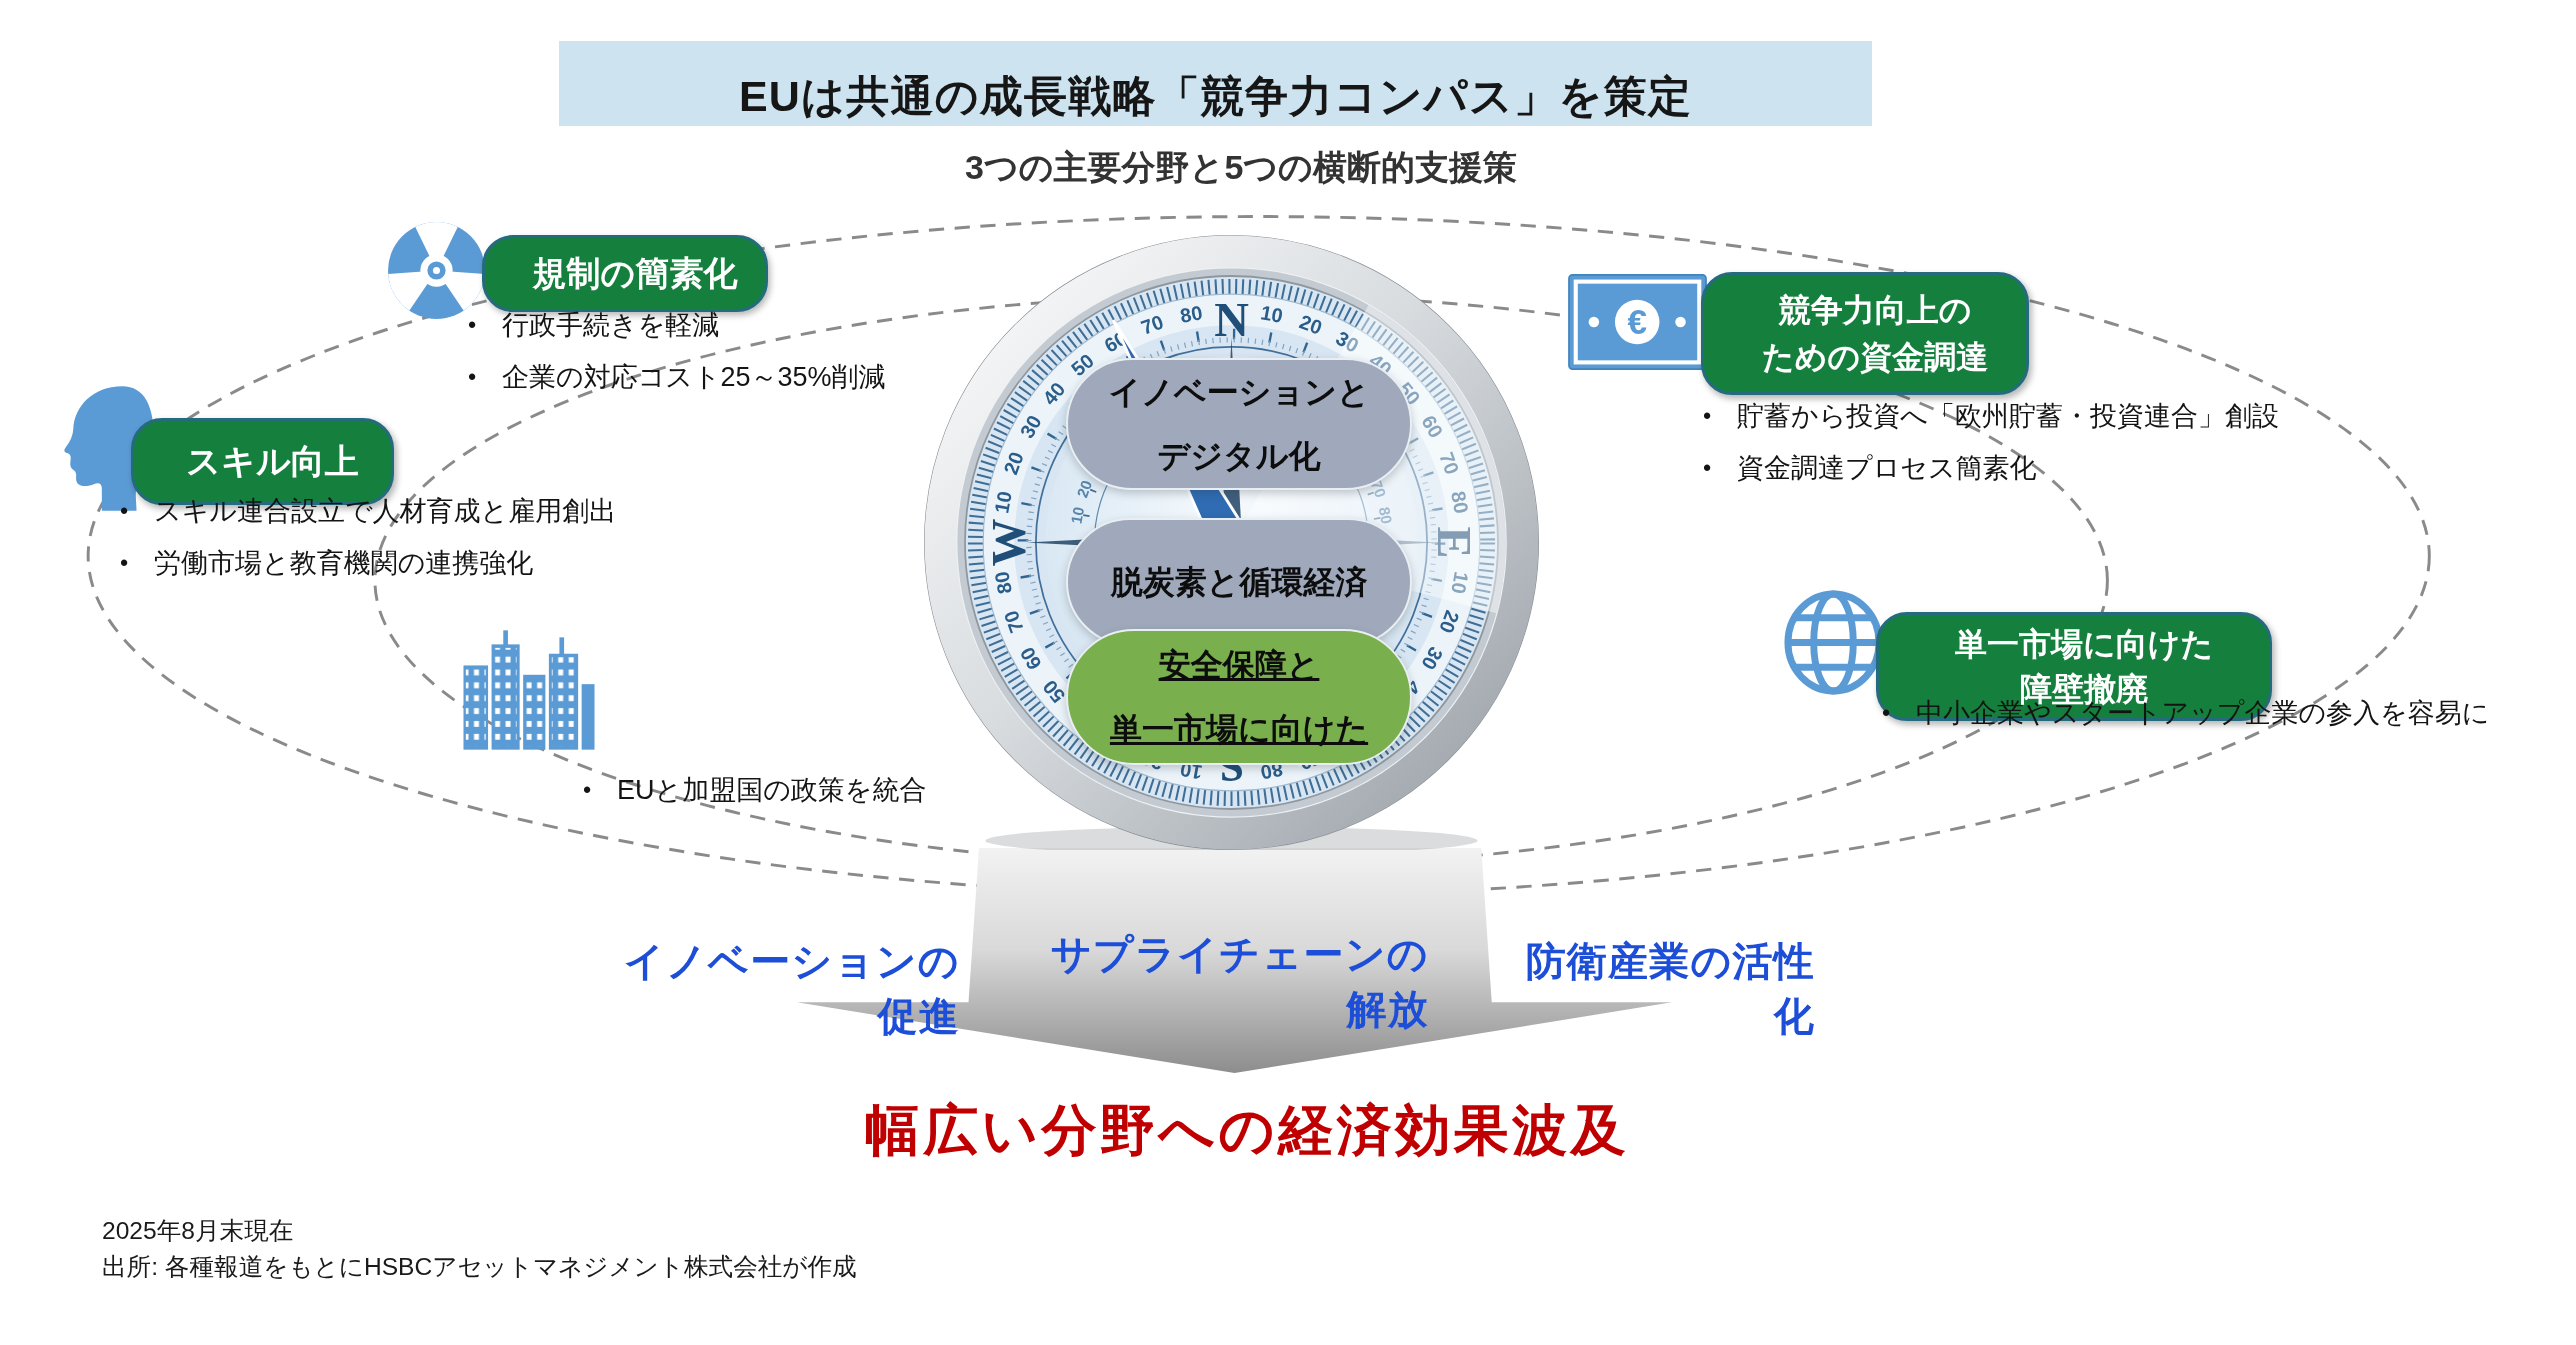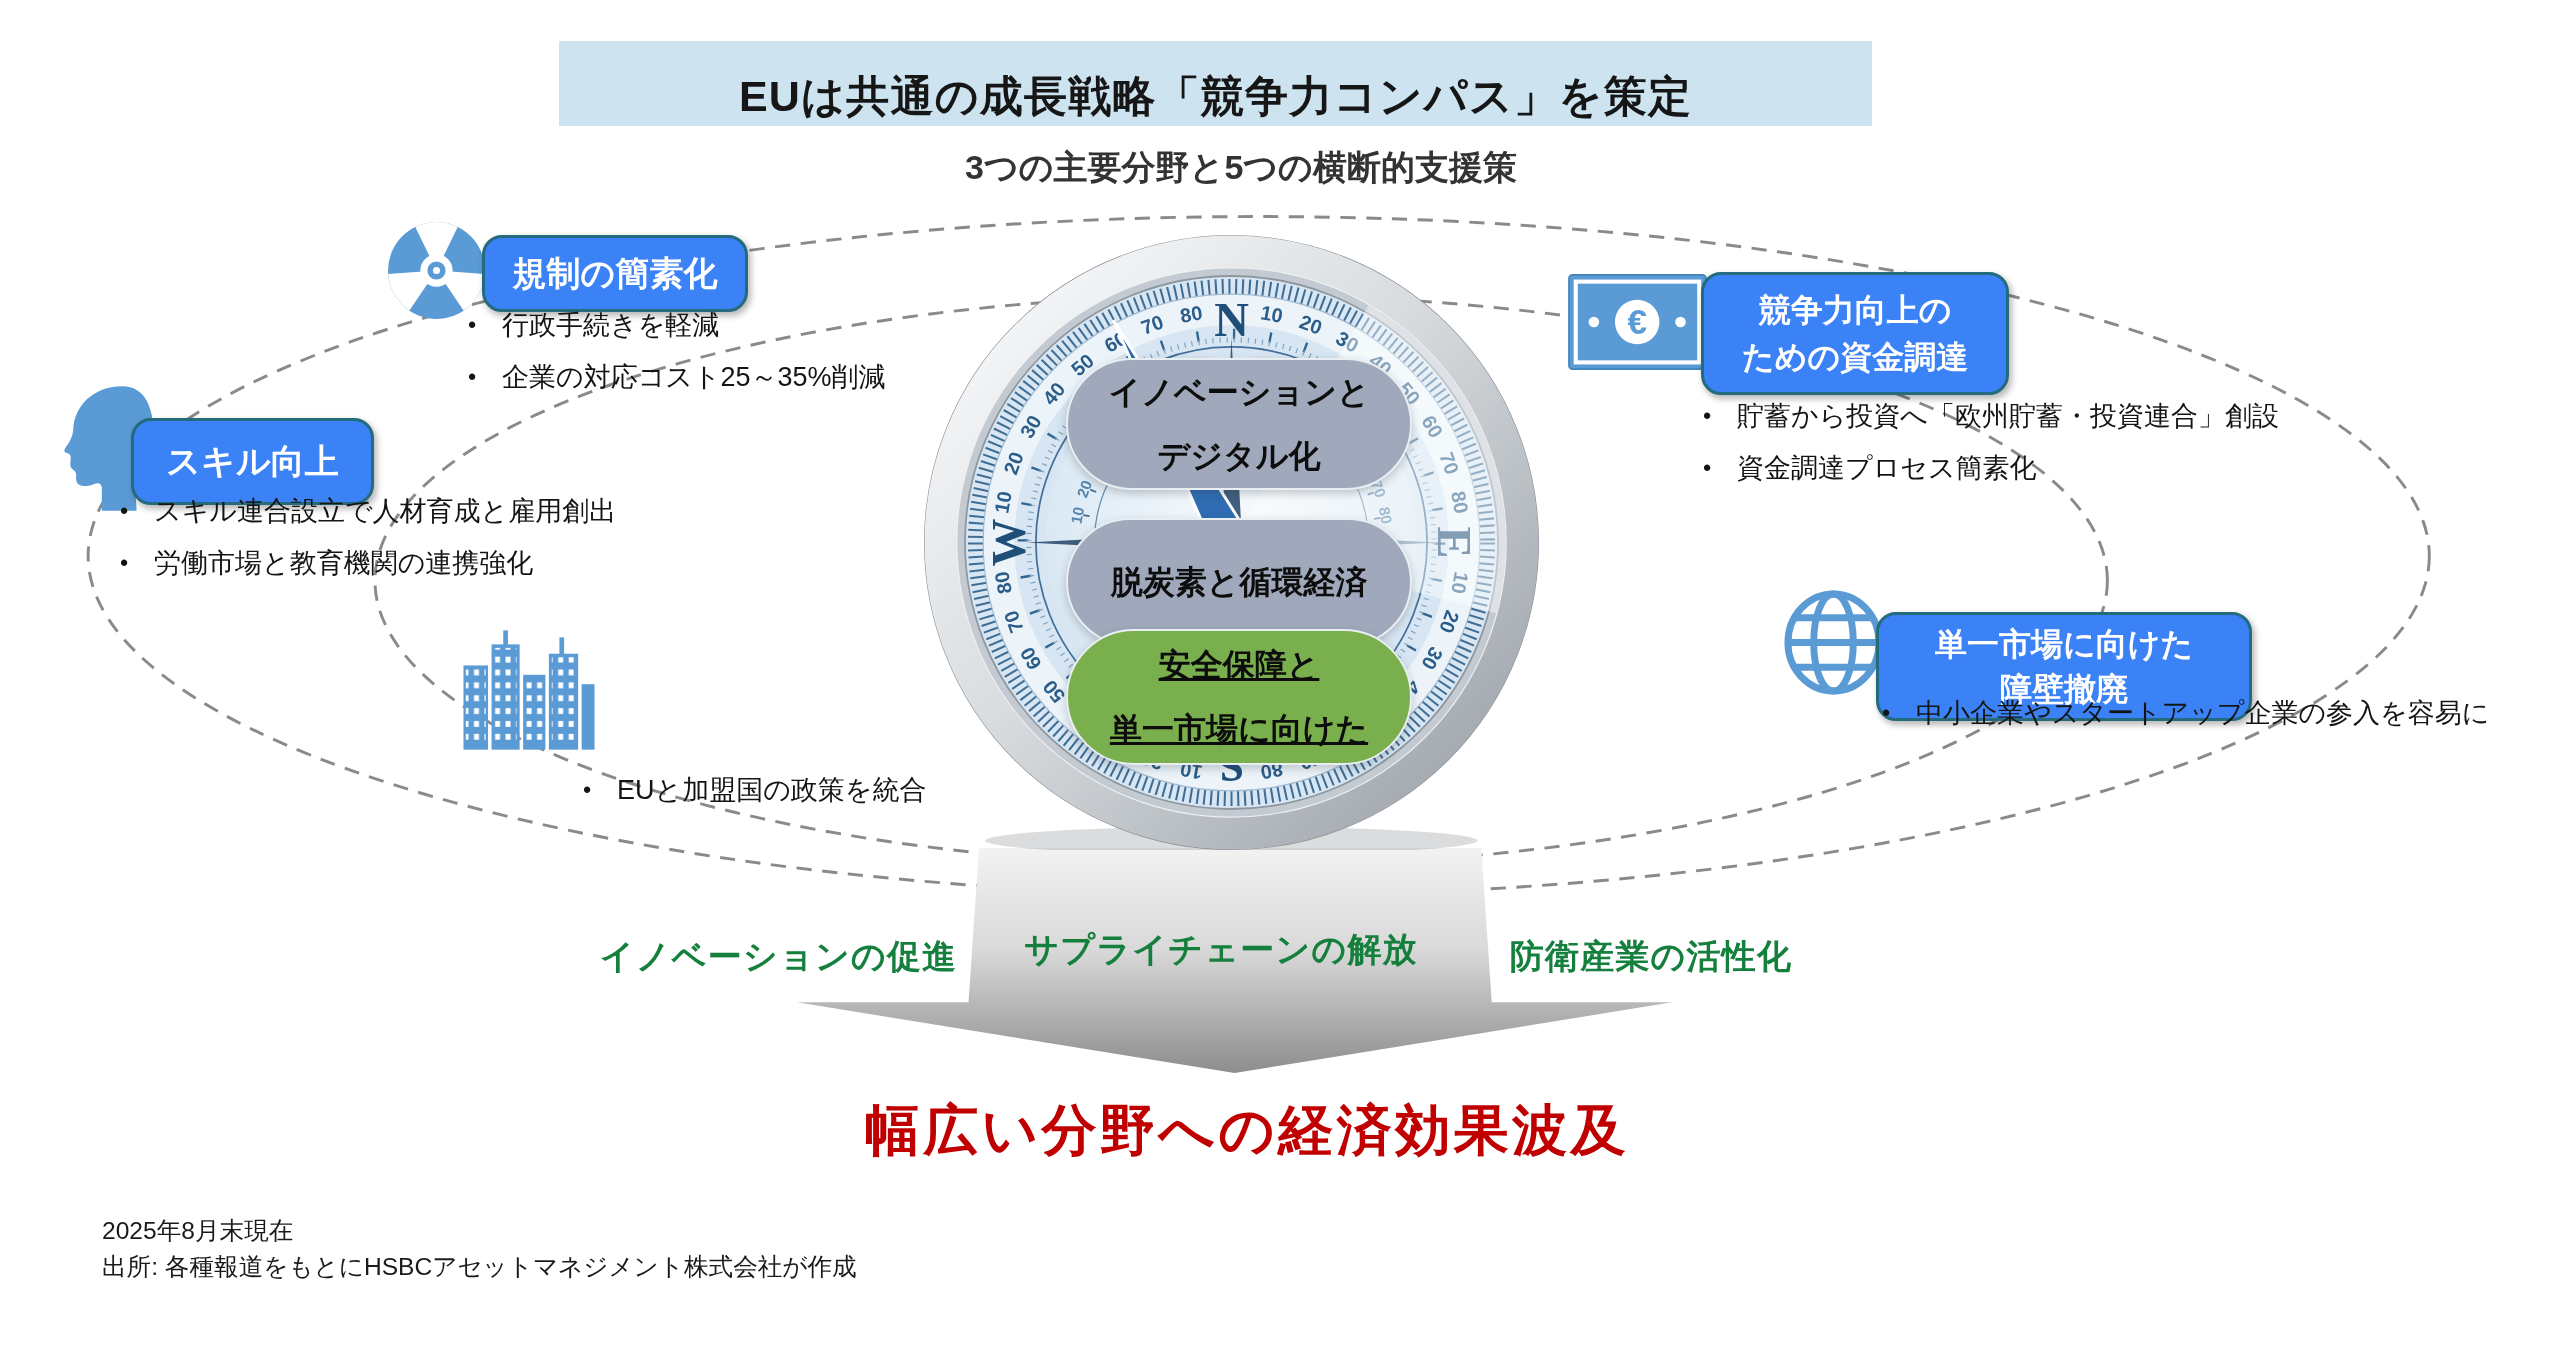--- a/index.html
+++ b/index.html
@@ -33,43 +33,43 @@
     text-align:left;font-weight:bold;color:#0d0d0d;border:2.9px solid #e9eef3;
     box-shadow:0 3.5px 8.2px rgba(40,50,60,.25);gap:22px;}
   .pill span{display:block;font-size:32px;line-height:1.32;}
   .pill.gray{background:#9fa9bb;}
   .pill.green{background:#79af4c;}
   .pill1{left:1066px;top:358px;width:342px;height:128px;border-radius:67px;}
   .pill2{left:1066px;top:495px;width:342px;height:124px;border-radius:65px;margin-top:23px;}
   .pill3{left:1066px;top:629px;width:342px;height:132px;border-radius:69px;text-decoration:underline;}
 
   
-  .obox{background:#3b82f6;border:3.5px solid #256b7e;border-radius:20px;
+  .obox{background:#15803d;border:3.5px solid #256b7e;border-radius:31px;
     display:flex;flex-direction:column;align-items:center;justify-content:center;
     text-align:center;color:#ffffff;font-weight:bold;
-    box-shadow:2.3px 3.5px 5.9px rgba(0,0,0,.28);}
+    box-shadow:2.3px 3.5px 5.9px rgba(0,0,0,.28);padding-left:20px;}
   .obox span{display:block;}
   .obox-kisei{left:482px;top:235px;width:260px;height:71px;}  .obox-kisei span{font-size:34px;line-height:1.2;}
   .obox-skill{left:131px;top:418px;width:237px;height:81px;}  .obox-skill span{font-size:34px;line-height:1.2;}
   .obox-kokka{left:578px;top:642px;width:301px;height:138px;} .obox-kokka span{font-size:33px;line-height:1.5;}
   .obox-shikin{left:1701px;top:272px;width:302px;height:117px;}.obox-shikin span{font-size:32px;line-height:1.45;}
   .obox-tanitsu{left:1876px;top:612px;width:370px;height:103px;}.obox-tanitsu span{font-size:32px;line-height:1.4;}
 
   
   .blist{display:flex;flex-direction:column;gap:20px;}
   .brow{display:flex;align-items:flex-start;font-size:27px;color:#141414;line-height:1.2;white-space:nowrap;}
   .brow .bm{width:34px;flex:0 0 34px;font-size:23.4px;padding-top:1.8px;}
   .bl-kisei{left:468px;top:309px;}
   .bl-skill{left:120px;top:495px;}
   .bl-kokka{left:583px;top:774px;}
   .bl-shikin{left:1703px;top:400px;}
   .bl-tanitsu{left:1882px;top:697px;}
 
   
-  .outcome{font-size:34px;font-weight:bold;color:#15803d;text-align:center;letter-spacing:1.2px;}
+  .outcome{font-size:40px;font-weight:bold;color:#1d4ed8;text-align:right;letter-spacing:1.2px;}
   .out1{left:597px;top:934px;width:363px;}
   .out2{left:1013px;top:927px;width:416px;}
   .out3{left:1487px;top:934px;width:328px;}
 
   .impact{left:808px;top:1094px;width:878px;text-align:center;
     font-size:55px;font-weight:bold;color:#c00000;letter-spacing:3.5px;}
 
   .footer{left:102px;top:1213px;font-size:24.6px;color:#1a1a1a;line-height:1.48;}
   .footer div{white-space:nowrap;}
 

